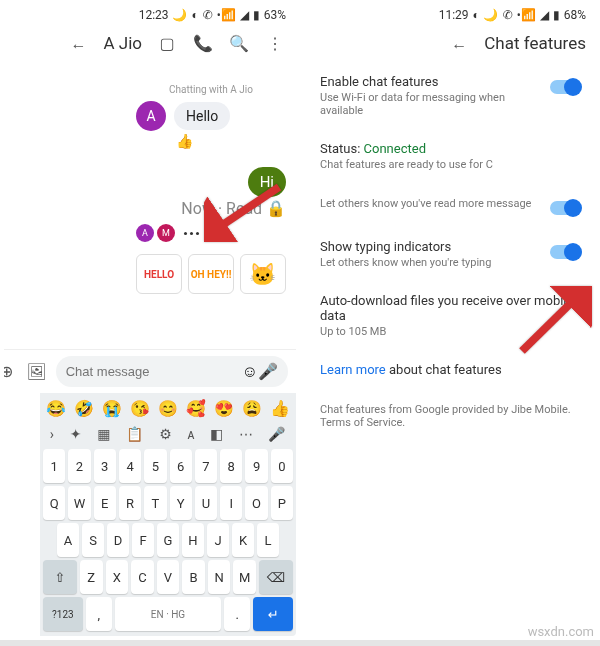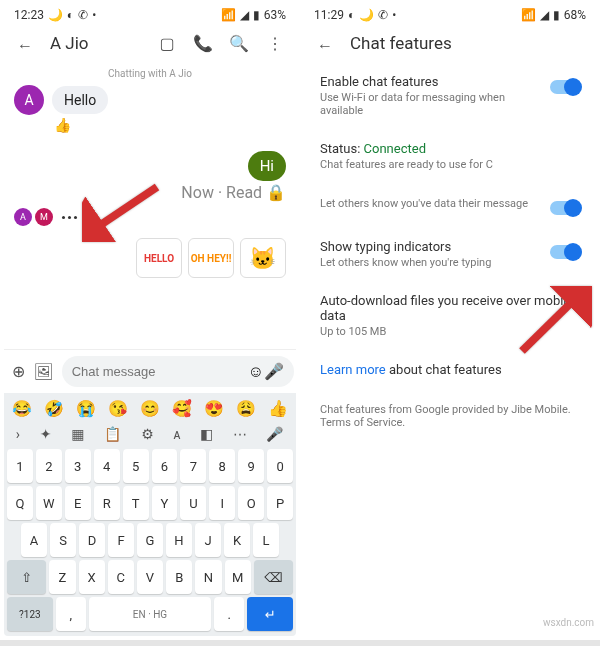--- a/index.html
+++ b/index.html
@@ -1,25 +1,25 @@
 <!DOCTYPE html>
 <html><head>
 <meta charset="utf-8">
 <style>
   * { box-sizing: border-box; margin: 0; padding: 0; }
   body { font-family: -apple-system, Roboto, Arial, sans-serif; background: #e5e5e5; width: 600px; height: 646px; position: relative; }
   .screens { display: flex; gap: 8px; background:#fff; padding:4px; }
-  .screen { width: 292px; height: 632px; background: #fff; position: relative; overflow: hidden; border-radius: 4px; display:flex; flex-direction:column; }
+  .screen { width: 292px; height: 632px; background: #fff; position: relative; overflow: hidden; border-radius: 4px; display:flex; flex-direction:column;align-items:flex-end; }
   .status-bar { display: flex; justify-content: space-between; align-items: center; padding: 4px 10px 2px; font-size: 12px; color:#333; }
   .status-icons { display: flex; gap: 4px; align-items:center; }
   .header { display: flex; align-items: center; padding: 8px 10px; gap: 14px; }
   .title { font-size: 17px; color: #333; flex: 1; }
   .icon-btn { width: 22px; height: 22px; display:flex; align-items:center; justify-content:center; color:#555; cursor:pointer; }
   .chat-area { flex:1; padding: 6px 10px 2px; position:relative; }
-  .chat-header-sub { text-align:center; font-size:10px; color:#999; }
+  .chat-header-sub { text-align:center; font-size:10px; color:#999;margin-top:16px; }
   .msg-row { display:flex; align-items:center; gap:8px; margin:6px 0; }
   .avatar { width:30px; height:30px; border-radius:50%; display:flex; align-items:center; justify-content:center; color:#fff; font-size:14px; }
   .avatar.purple { background:#9c27b0; }
   .bubble-in { background:#eef0f4; padding:6px 12px; border-radius:16px; font-size:14px; color:#222; }
   .reaction { font-size:14px; margin-left:40px; margin-top:-4px; }
   .msg-out-row { display:flex; justify-content:flex-end; align-items:center; gap:8px; margin-top:18px; }
   .bubble-out { background:#4d7c0f; color:#fff; padding:6px 12px; border-radius:16px; font-size:15px; }
   .msg-meta { font-size:16px; color:#888; text-align:right; margin-top:2px; }
   .mini-avatars { display:flex; gap:3px; align-items:center; margin-top:6px; }
   .mini-avatars .mini { width:18px; height:18px; border-radius:50%; color:#fff; font-size:9px; display:flex; align-items:center; justify-content:center; }
@@ -44,21 +44,21 @@
   .settings { padding: 0 16px; flex:1; font-size:13px; color:#333; }
   .setting-item { padding:12px 0; border-bottom:none; display:flex; align-items:flex-start; gap:8px; }
   .setting-text { flex:1; }
   .setting-sub { font-size:11px; color:#777; margin-top:2px; }
   .toggle { width:30px; height:14px; background:#90caf9; border-radius:8px; position:relative; margin-top:6px; }
   .toggle::after { content:''; position:absolute; right:-2px; top:-2px; width:18px; height:18px; background:#1a73e8; border-radius:50%; }
   .link { color:#1a73e8; }
   .connected { color:#188038; }
   .arrow { position:absolute; pointer-events:none; z-index:10; }
   .arrow svg { filter: drop-shadow(0 0 1px rgba(0,0,0,0.3)); }
-  .watermark { position:absolute; bottom:18px; right:6px; font-size:10px; color:#bbb; }
+  .watermark { position:absolute; bottom:7px; right:6px; font-size:13px; color:#bbb; }
 </style>
 </head>
 <body>
 
 <div class="screens">
 
   <div class="screen">
     <div class="status-bar">
       <div class="status-icons">
         <span>12:23</span>
@@ -235,21 +235,21 @@
         <div class="toggle"></div>
       </div>
       <div class="setting-item">
         <div class="setting-text">
           <div><span>Status:</span> <span class="connected">Connected</span></div>
           <div class="setting-sub">Chat features are ready to use for C</div>
         </div>
       </div>
       <div class="setting-item">
         <div class="setting-text">
-          <div class="setting-sub">Let others know you've data their message</div>
+          <div class="setting-sub">Let others know you've read more message</div>
         </div>
         <div class="toggle"></div>
       </div>
       <div class="setting-item" style="position:relative">
         <div class="setting-text">
           <div>Show typing indicators</div>
           <div class="setting-sub">Let others know when you're typing</div>
         </div>
         <div class="toggle"></div>
       </div>

